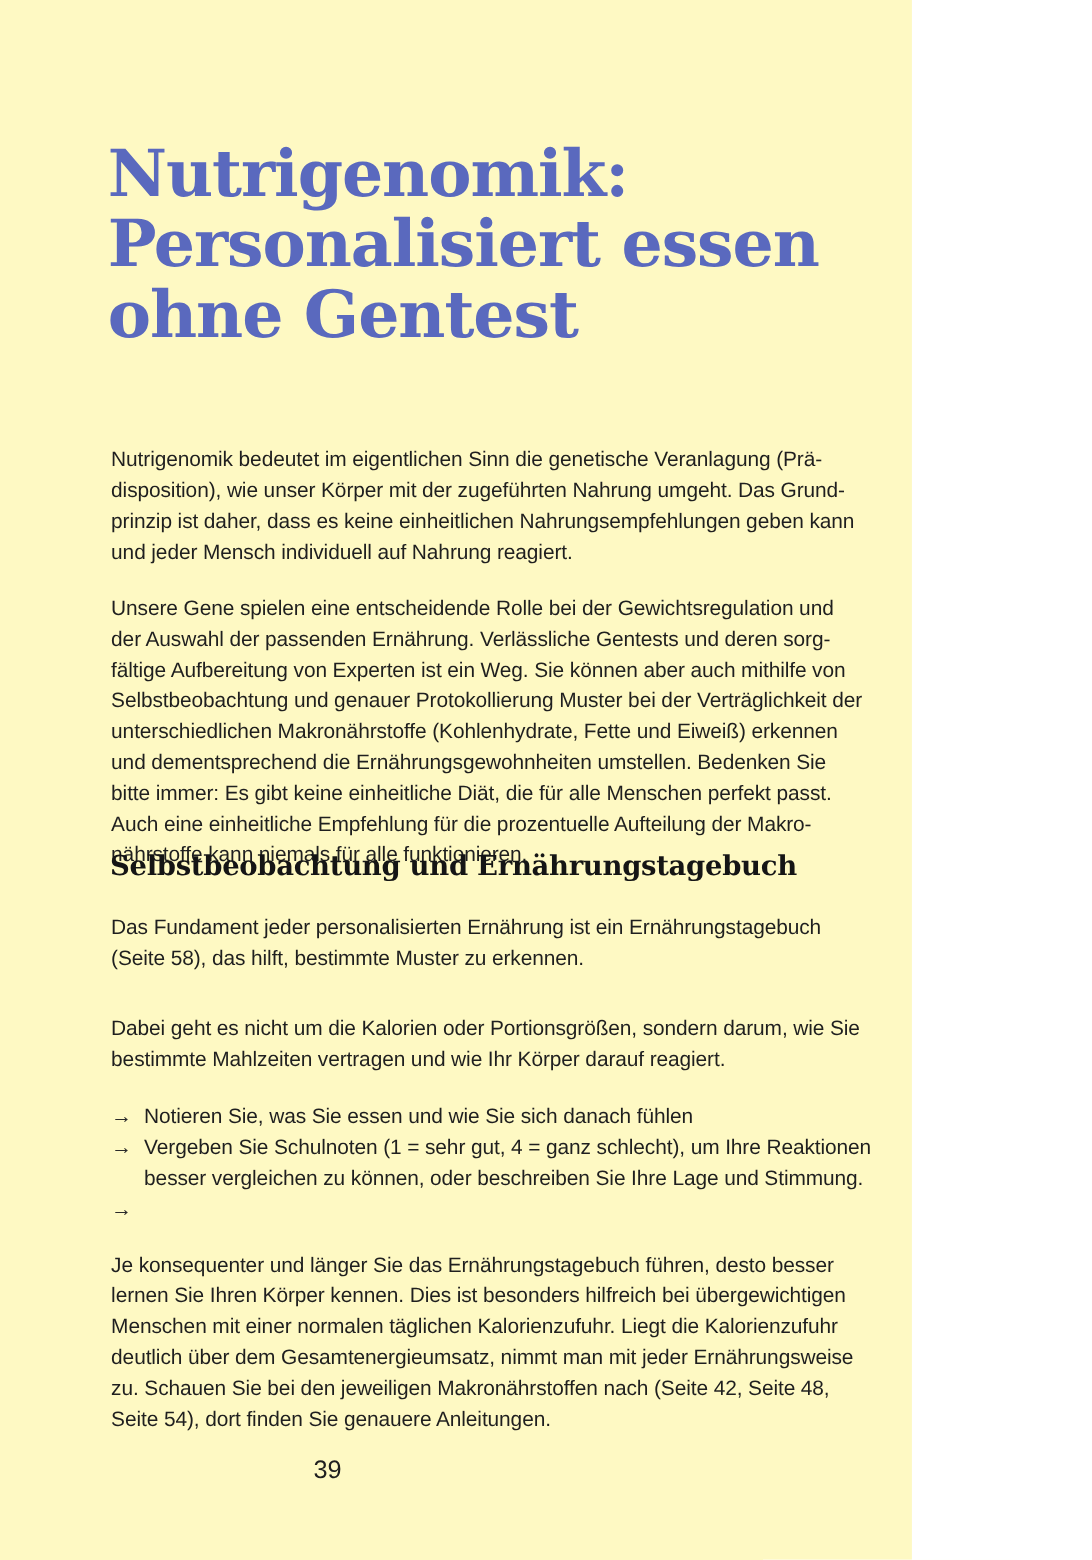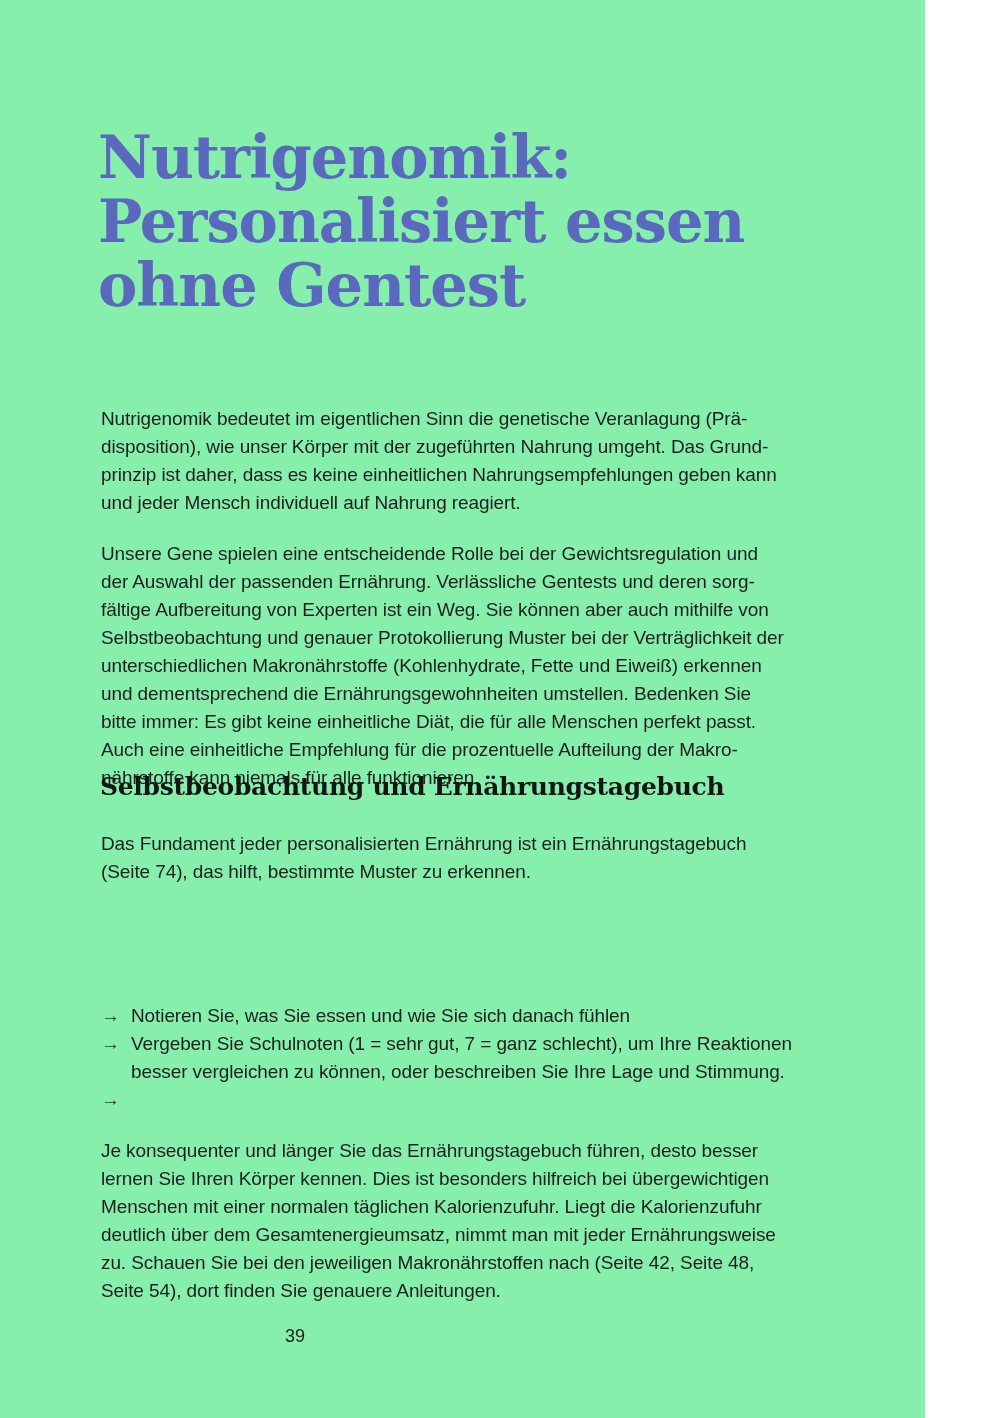--- a/index.html
+++ b/index.html
@@ -3,23 +3,23 @@
 <meta charset="utf-8">
 <title>Nutrigenomik</title>
 <style>
   html, body {
     margin: 0;
     padding: 0;
     background: #ffffff;
   }
   .page {
     position: relative;
-    width: 925px;
+    width: 829px;
     height: 1418px;
-    background: #86efac;
+    background: #fef9c3;
     overflow: hidden;
     font-family: "Liberation Sans", sans-serif;
   }
   .page-title {
     position: absolute;
     left: 98px;
     top: 126px;
     margin: 0;
     font-family: "DejaVu Serif", "Liberation Serif", serif;
     font-weight: 700;
@@ -78,21 +78,21 @@
     width: 30px;
     color: #2a2a2a;
   }
   .bullet-text {
     white-space: pre-line;
   }
   .page-number {
     position: absolute;
     left: 285px;
     top: 1322px;
-    font-size: 18px;
+    font-size: 23px;
     line-height: 28px;
     color: #1f1f1f;
   }
 </style>
 </head>
 <body>
 
 <div class="page">
 
   <h1 class="page-title">Nutrigenomik:
@@ -110,31 +110,33 @@
 nährstoffe kann niemals für alle funktionieren.</p>
 
   <p class="body-text p1">Nutrigenomik bedeutet im eigentlichen Sinn die genetische Veranlagung (Prä-
 disposition), wie unser Körper mit der zugeführten Nahrung umgeht. Das Grund-
 prinzip ist daher, dass es keine einheitlichen Nahrungsempfehlungen geben kann
 und jeder Mensch individuell auf Nahrung reagiert.</p>
 
   <h2 class="section-heading">Selbstbeobachtung und Ernährungstagebuch</h2>
 
   <p class="body-text p3">Das Fundament jeder personalisierten Ernährung ist ein Ernährungstagebuch
-(Seite 74), das hilft, bestimmte Muster zu erkennen.</p>
+(Seite 58), das hilft, bestimmte Muster zu erkennen.</p>
 
+  <p class="body-text p4">Dabei geht es nicht um die Kalorien oder Portionsgrößen, sondern darum, wie Sie
+bestimmte Mahlzeiten vertragen und wie Ihr Körper darauf reagiert.</p>
 
   <ul class="bullet-list">
     <li>
       <span class="bullet-marker">→</span>
       <span class="bullet-text">Notieren Sie, was Sie essen und wie Sie sich danach fühlen</span>
     </li>
     <li>
       <span class="bullet-marker">→</span>
-      <span class="bullet-text">Vergeben Sie Schulnoten (1 = sehr gut, 7 = ganz schlecht), um Ihre Reaktionen
+      <span class="bullet-text">Vergeben Sie Schulnoten (1 = sehr gut, 4 = ganz schlecht), um Ihre Reaktionen
 besser vergleichen zu können, oder beschreiben Sie Ihre Lage und Stimmung.</span>
     </li>
     <li>
       <span class="bullet-marker">→</span>
     </li>
   </ul>
 
   <p class="body-text p5">Je konsequenter und länger Sie das Ernährungstagebuch führen, desto besser
 lernen Sie Ihren Körper kennen. Dies ist besonders hilfreich bei übergewichtigen
 Menschen mit einer normalen täglichen Kalorienzufuhr. Liegt die Kalorienzufuhr

